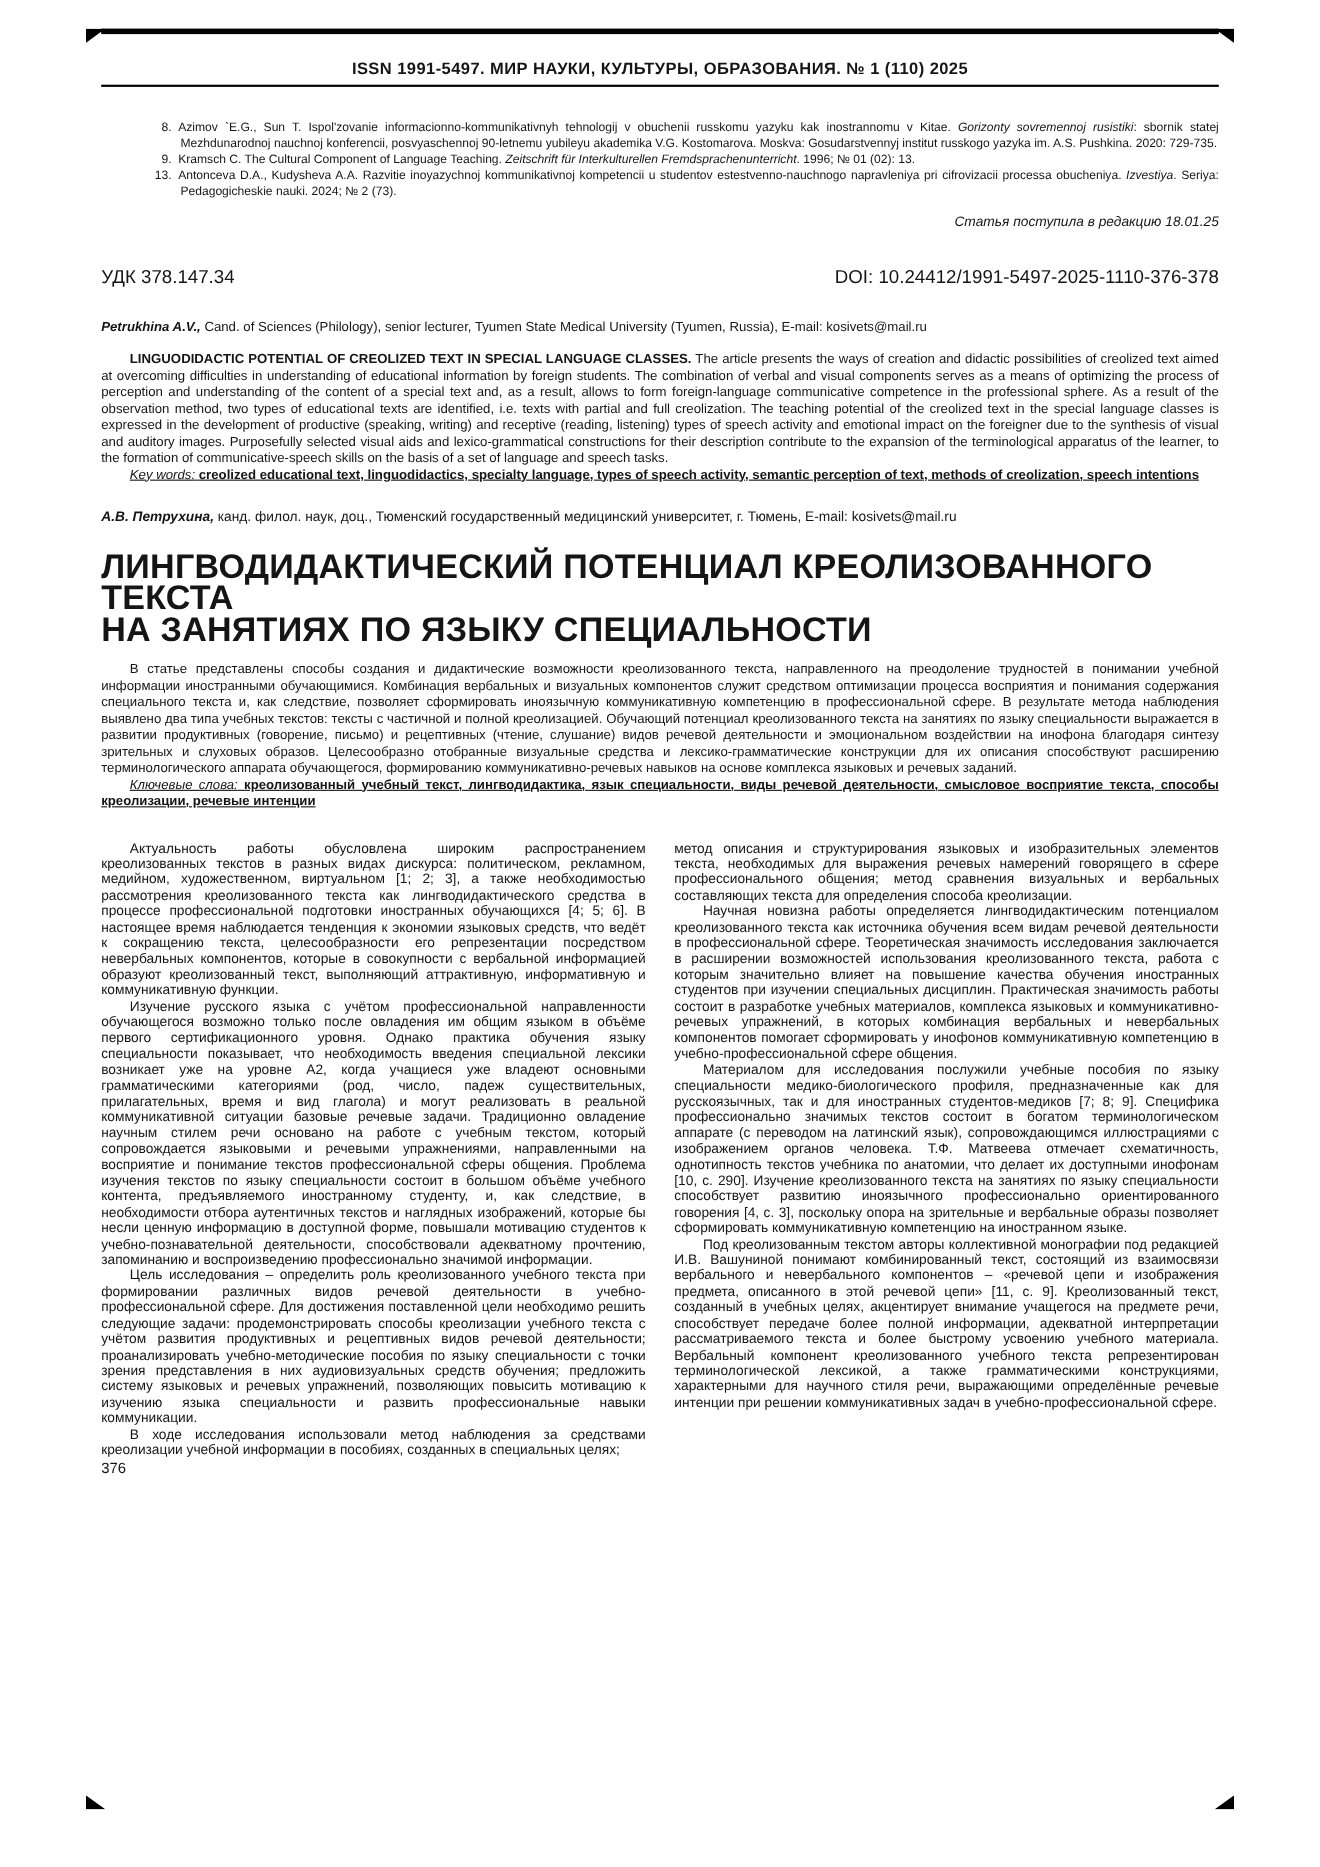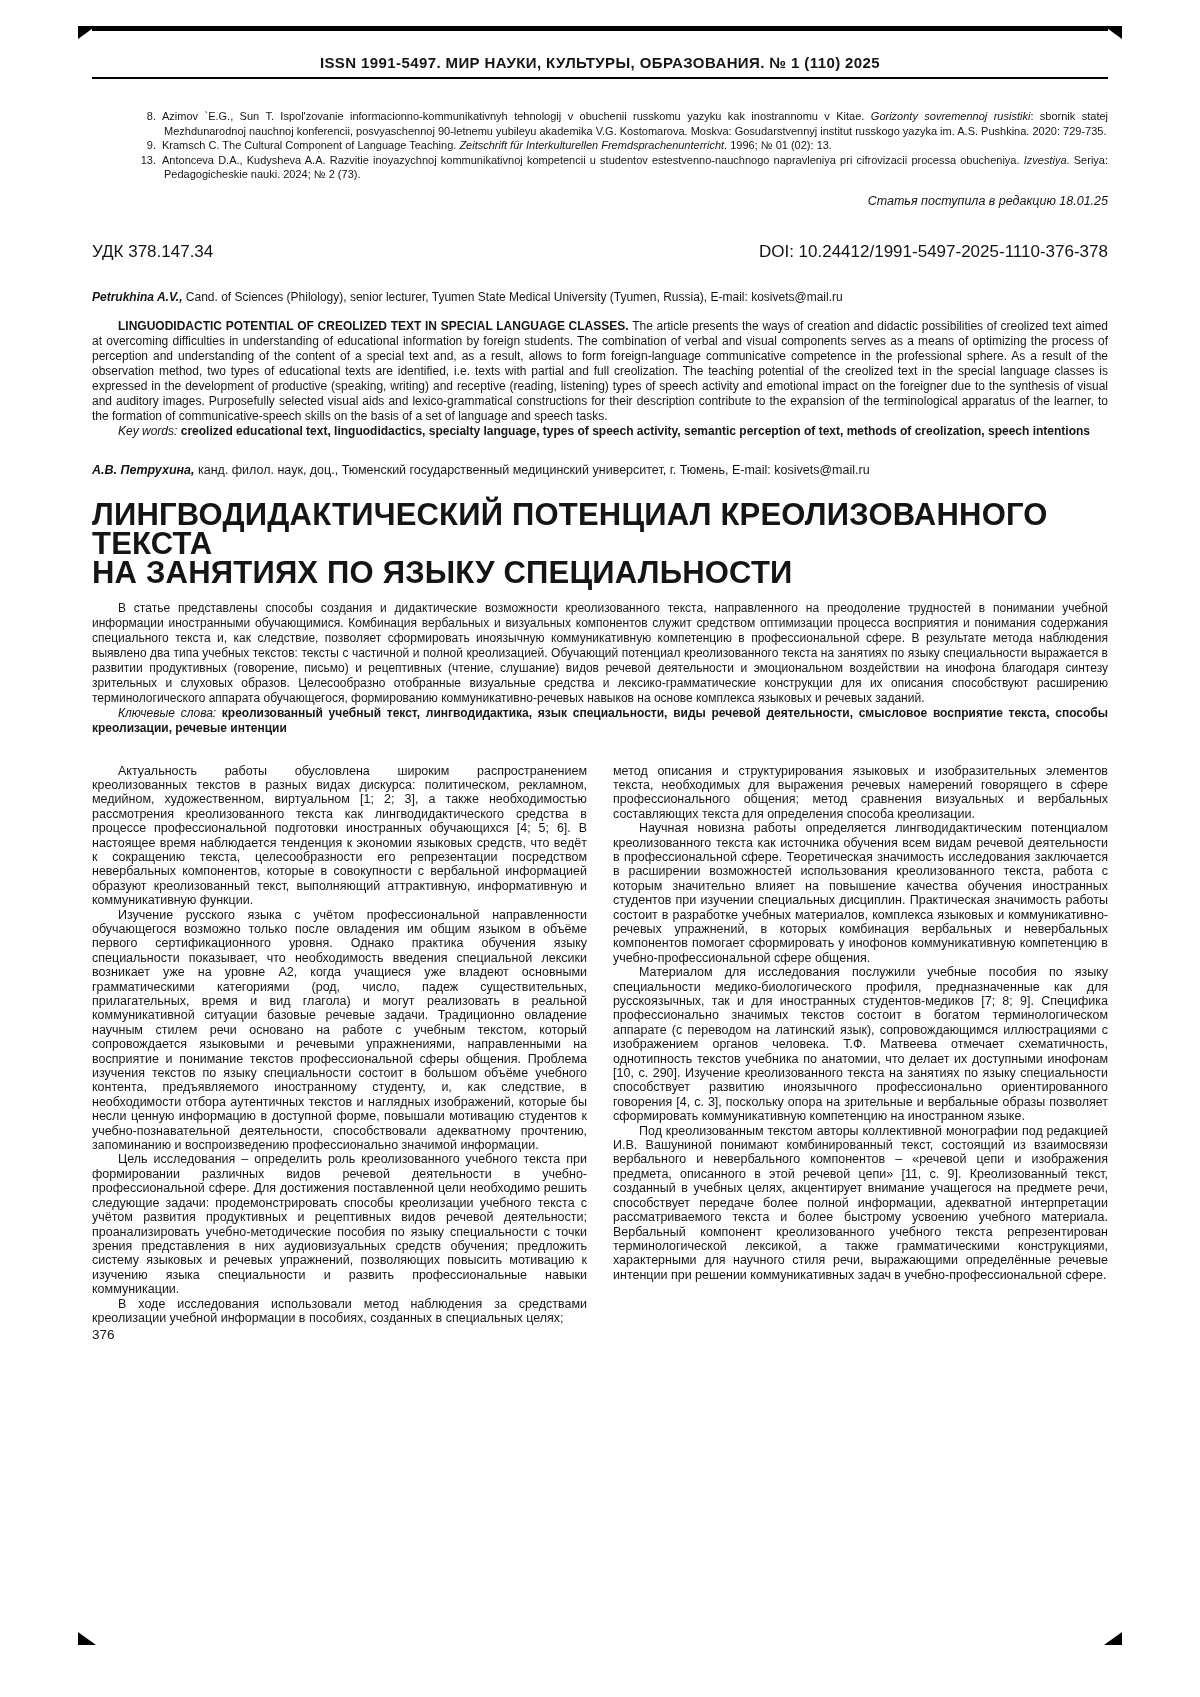--- a/index.html
+++ b/index.html
@@ -34,21 +34,21 @@
 
   .udk-row { margin-top:34px; display:flex; justify-content:space-between; font-size:17px; }
 
   .author-line { margin-top:28px; font-size:12px; line-height:15px; }
   .author-line .name { font-weight:bold; font-style:italic; }
   .author-line .rest { }
 
   .abstract { margin-top:14px; font-size:12px; line-height:15px; text-align:justify;
               text-indent:26px; hyphens:auto; -webkit-hyphens:auto; }
   .abstract b.runin { font-weight:bold; }
-  .kw { font-size:12px; line-height:15px; text-align:justify; text-indent:26px; hyphens:auto; }
+  .kw { font-size:12px; line-height:15px; text-align:justify; text-indent:26px; hyphens:auto;text-decoration:underline; }
   .kw .kw-label { font-style:italic; }
   .kw .kw-text { font-weight:bold; }
 
   .author-ru { margin-top:24px; font-size:12.5px; }
 
   .article-title {
     margin-top:22px; font-size:31px; line-height:29px; font-weight:bold; letter-spacing:.2px;
   }
   .article-title span { display:block; }
 

